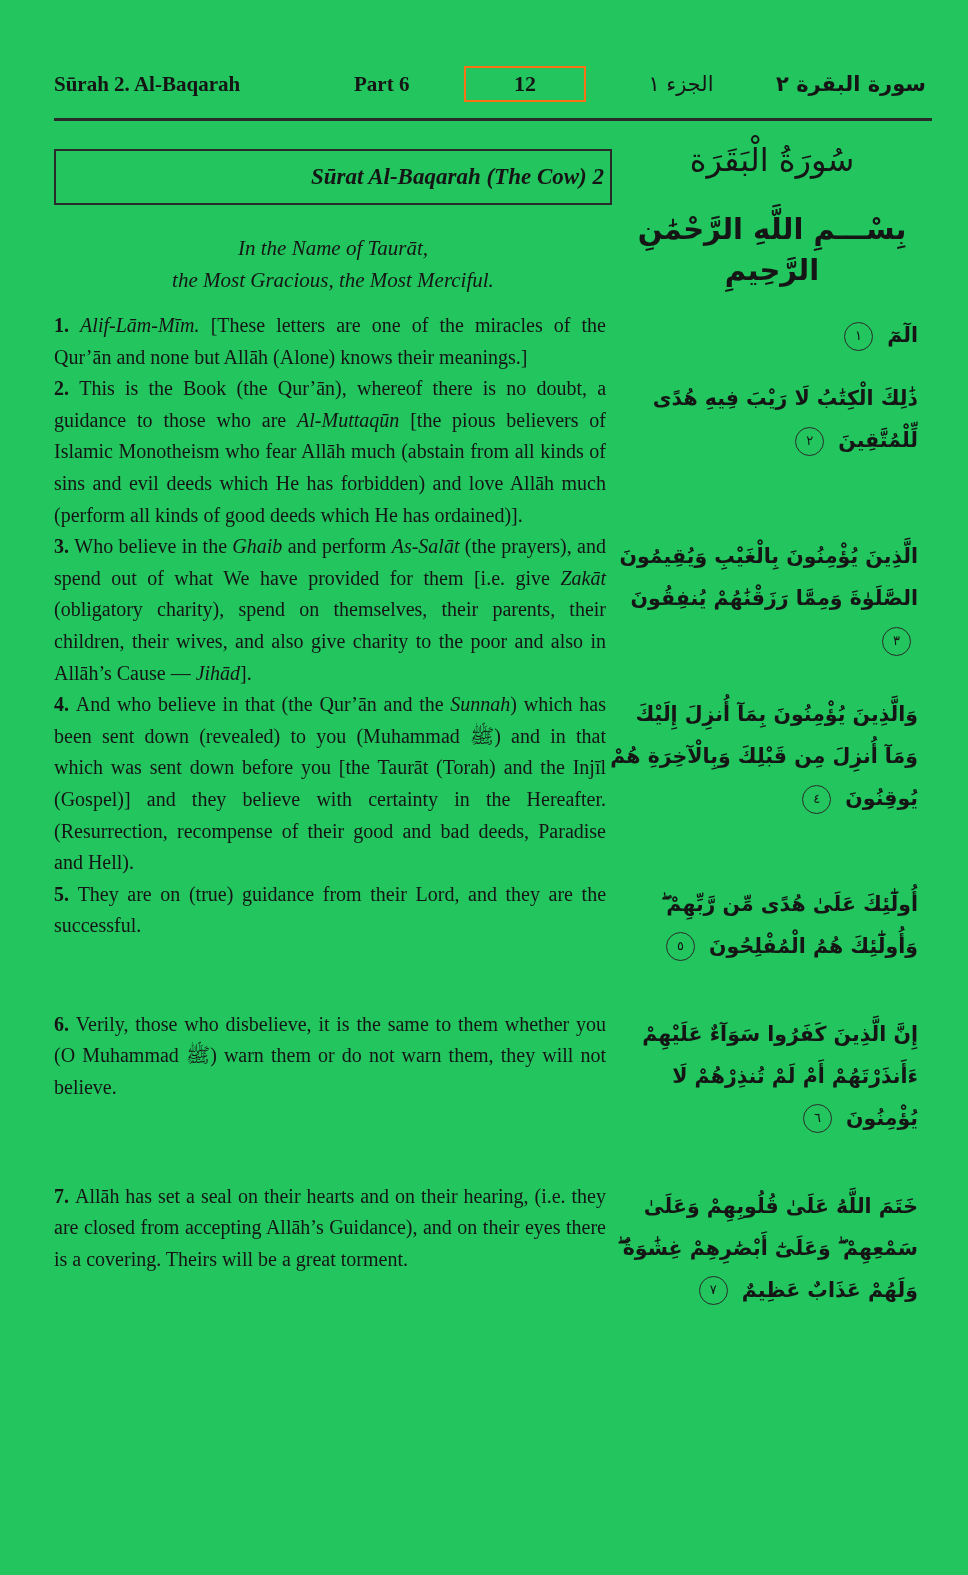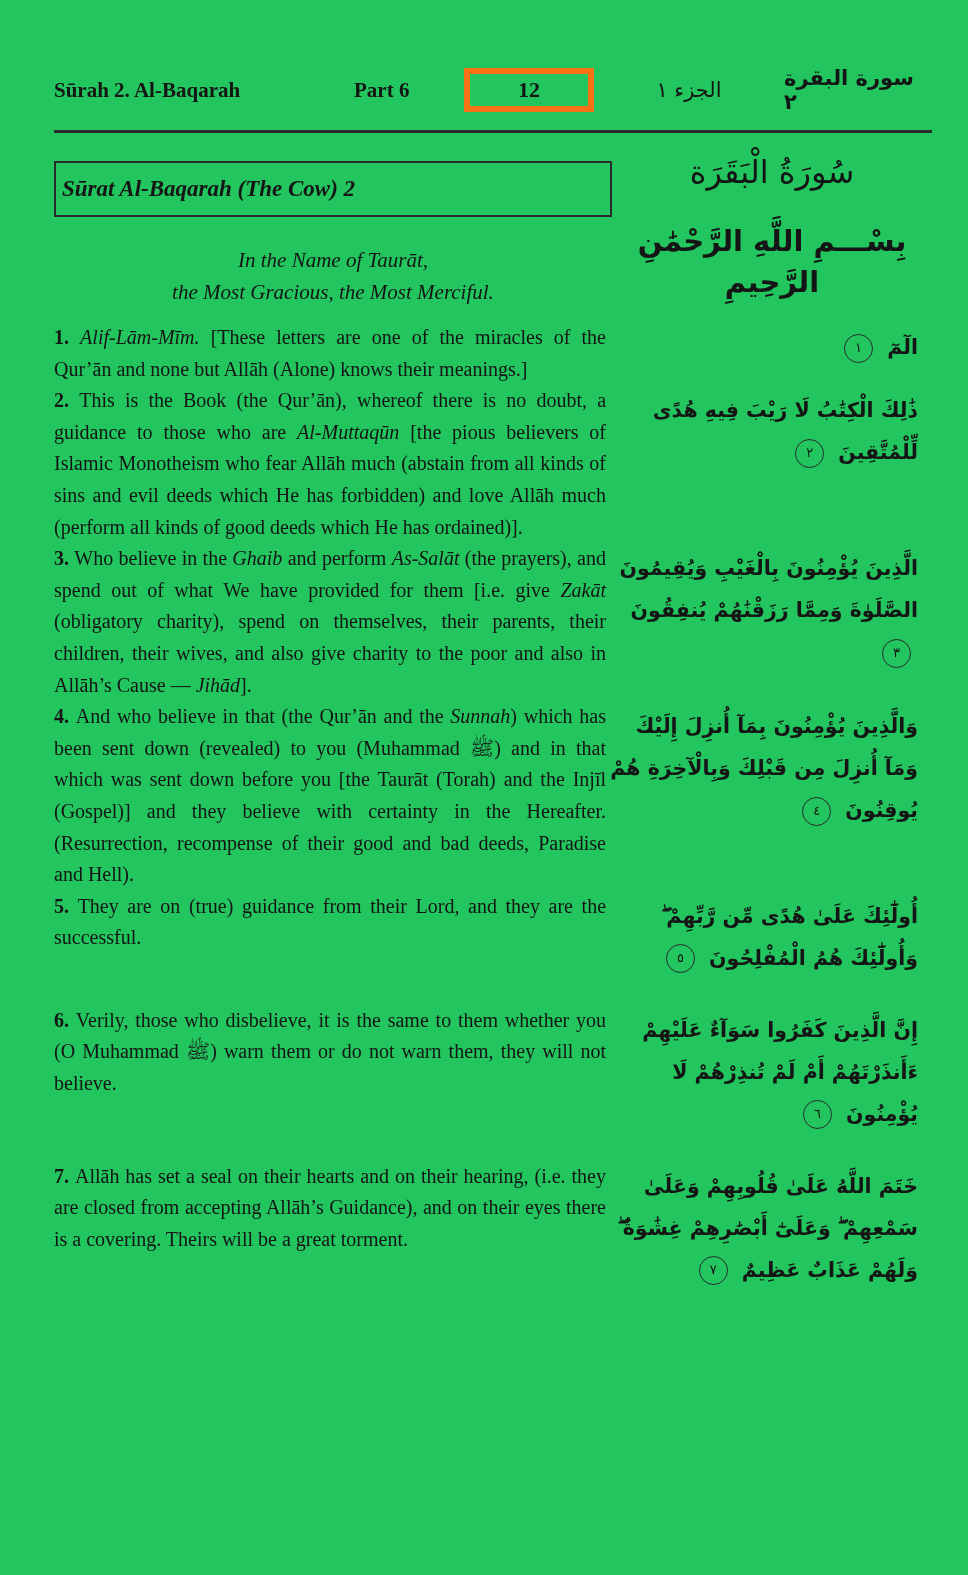--- a/index.html
+++ b/index.html
@@ -17,36 +17,36 @@
   
   .header-row {
     display:flex; align-items:center;
     border-bottom:3px solid #2a2a2a;
     padding-bottom:16px;
     font-weight:bold; font-size:21px;
   }
   .header-surah { width:300px; }
   .header-part  { width:110px; }
   .pagenum-box {
-    border:6px solid #f97316;
+    border:2px solid #f97316;
     padding:3px 0; width:118px;
     text-align:center; font-size:22px;
   }
   .header-juz { width:190px; text-align:center; font-weight:normal; }
   .header-surah-ar { flex:1; text-align:left; font-weight:bold; }
   .arabic {
     font-family:"DejaVu Sans", sans-serif;
     direction:rtl; unicode-bidi:isolate;
   }
   
   .intro-row { display:flex; margin-top:28px; }
   .intro-left { width:558px; }
   .title-box {
     border:2px solid #2a2a2a;
-    text-align:left;
+    text-align:right;
     font-style:italic; font-weight:bold;
     font-size:23px;
     padding:13px 6px;
   }
   .bismillah-trans {
     text-align:center; font-style:italic;
     font-size:21px; line-height:1.5;
     margin-top:28px;
   }
   .intro-right { flex:1; text-align:center; }
@@ -54,21 +54,21 @@
     font-size:32px; font-weight:normal; line-height:1.2;
     margin-top:-8px;
   }
   .callig-bismillah {
     font-size:29px; font-weight:bold; line-height:1.4;
     margin-top:30px;
   }
   
   main { margin-top:14px; }
   .verse-row { display:flex; align-items:flex-start; }
-  .verse-row.gap-before { margin-top:26px; }
+  .verse-row.gap-before { margin-top:42px; }
   .english {
     width:552px; margin:0;
     text-align:justify;
     font-size:20px; line-height:1.58;
   }
   .arabic-block {
     flex:1;
     direction:rtl; unicode-bidi:isolate;
     text-align:right;
     font-family:"DejaVu Sans", sans-serif;

